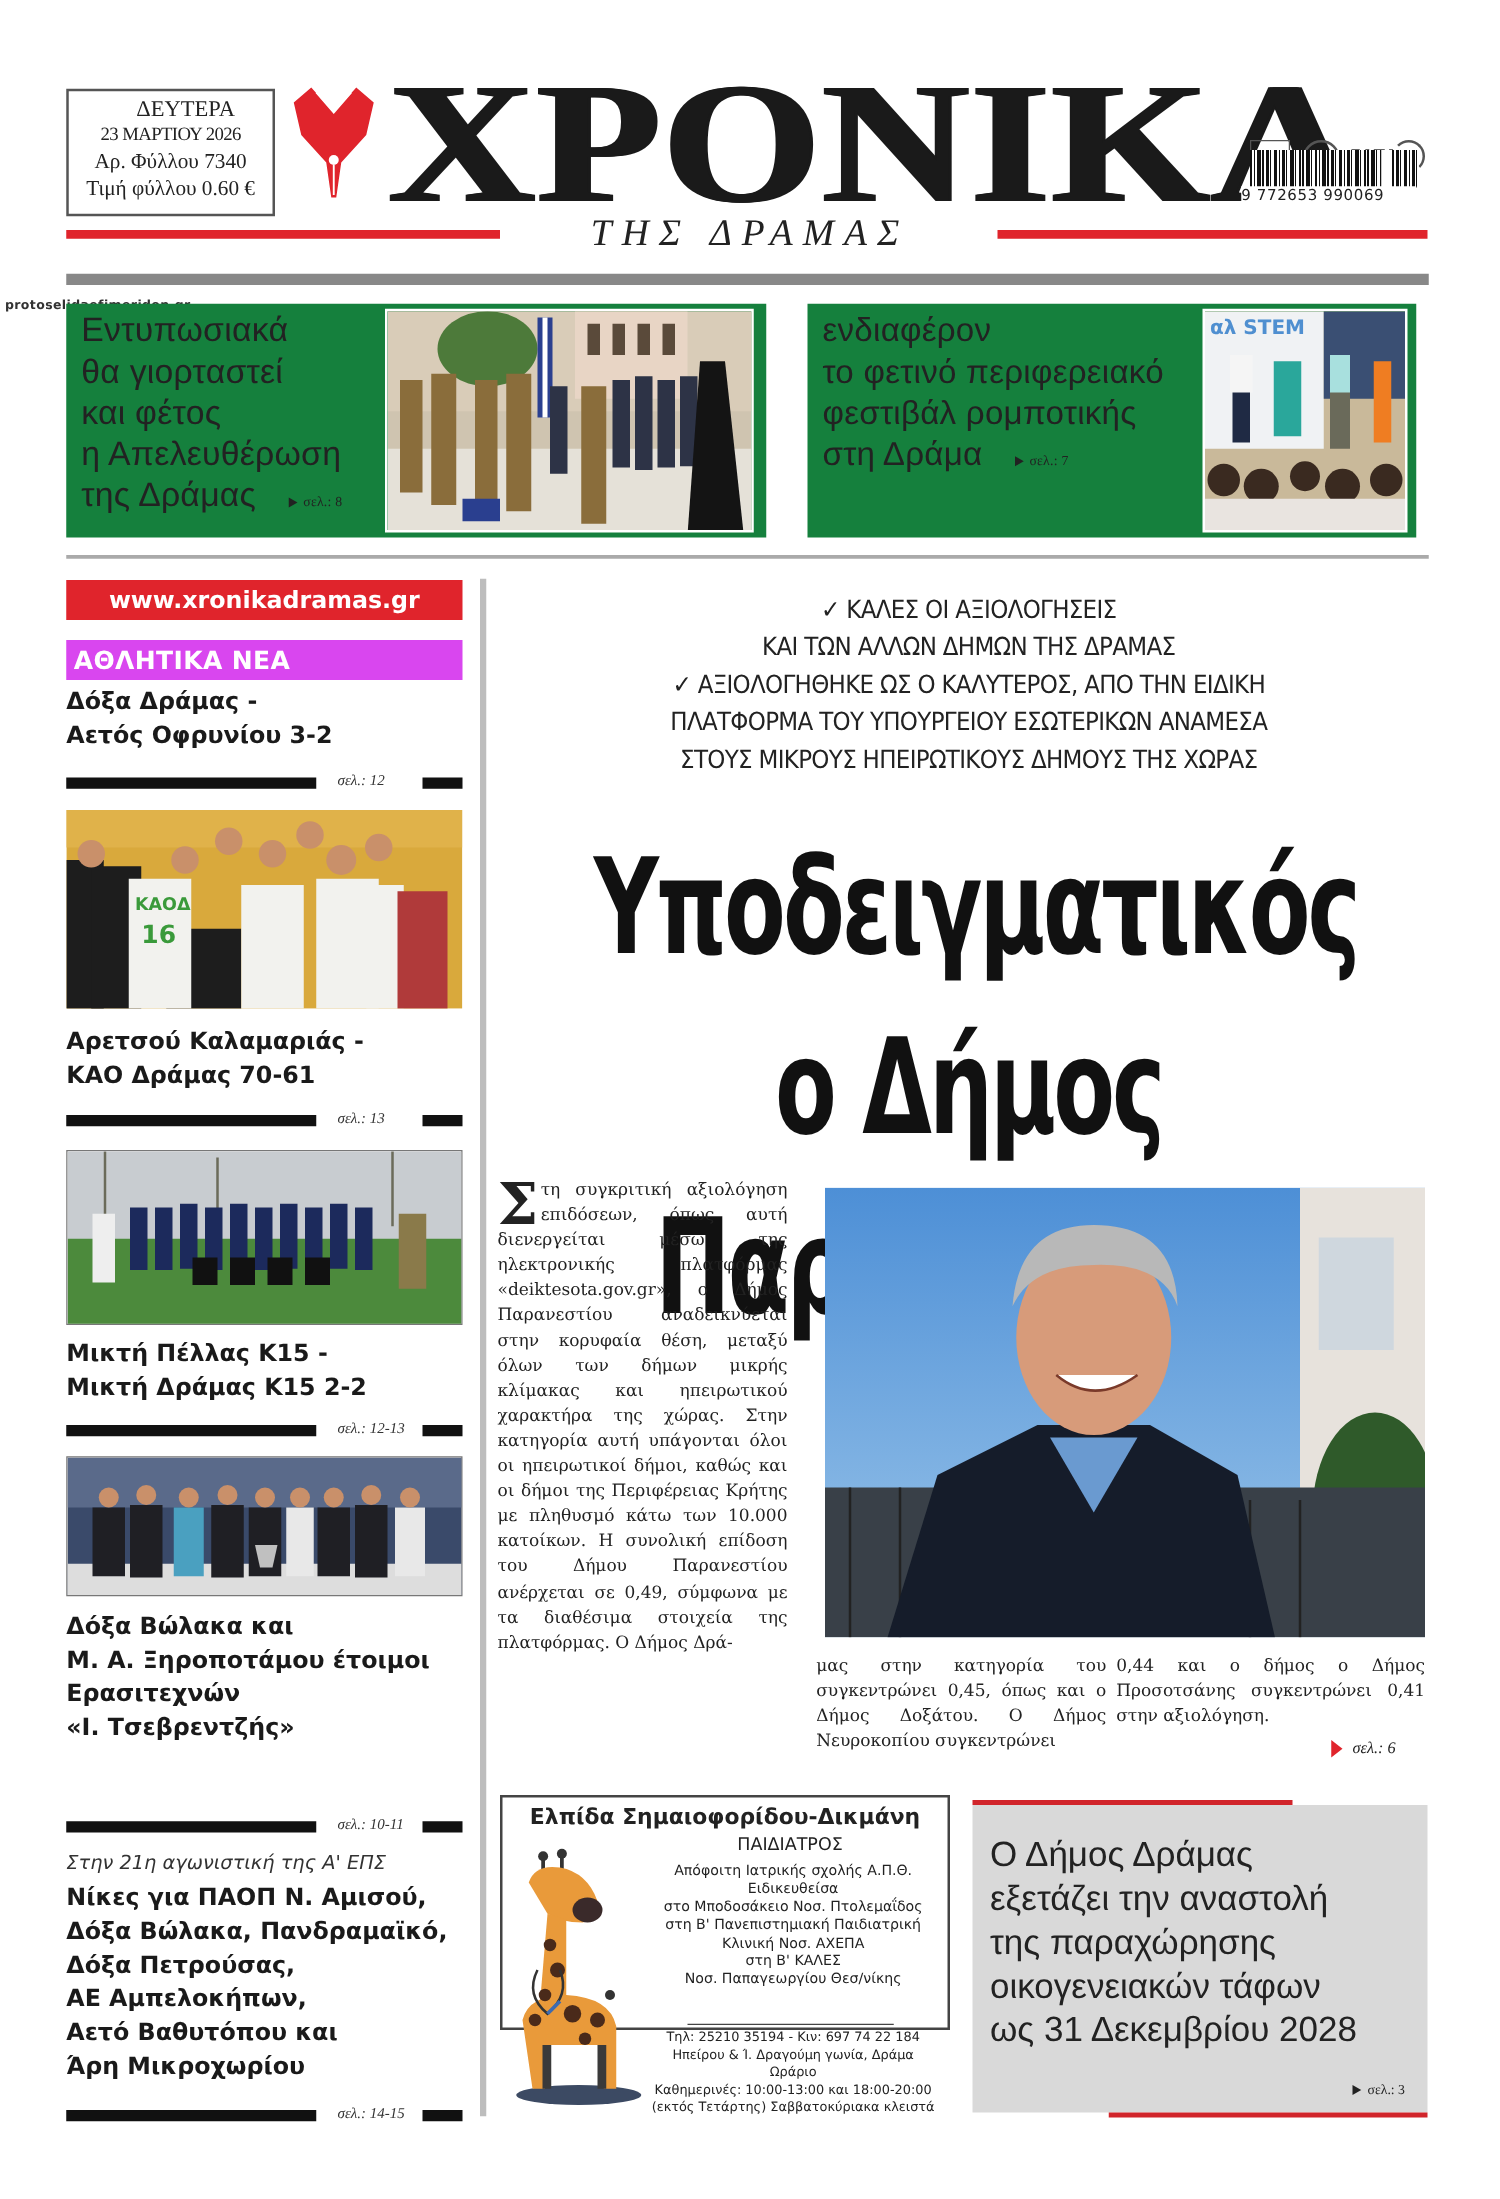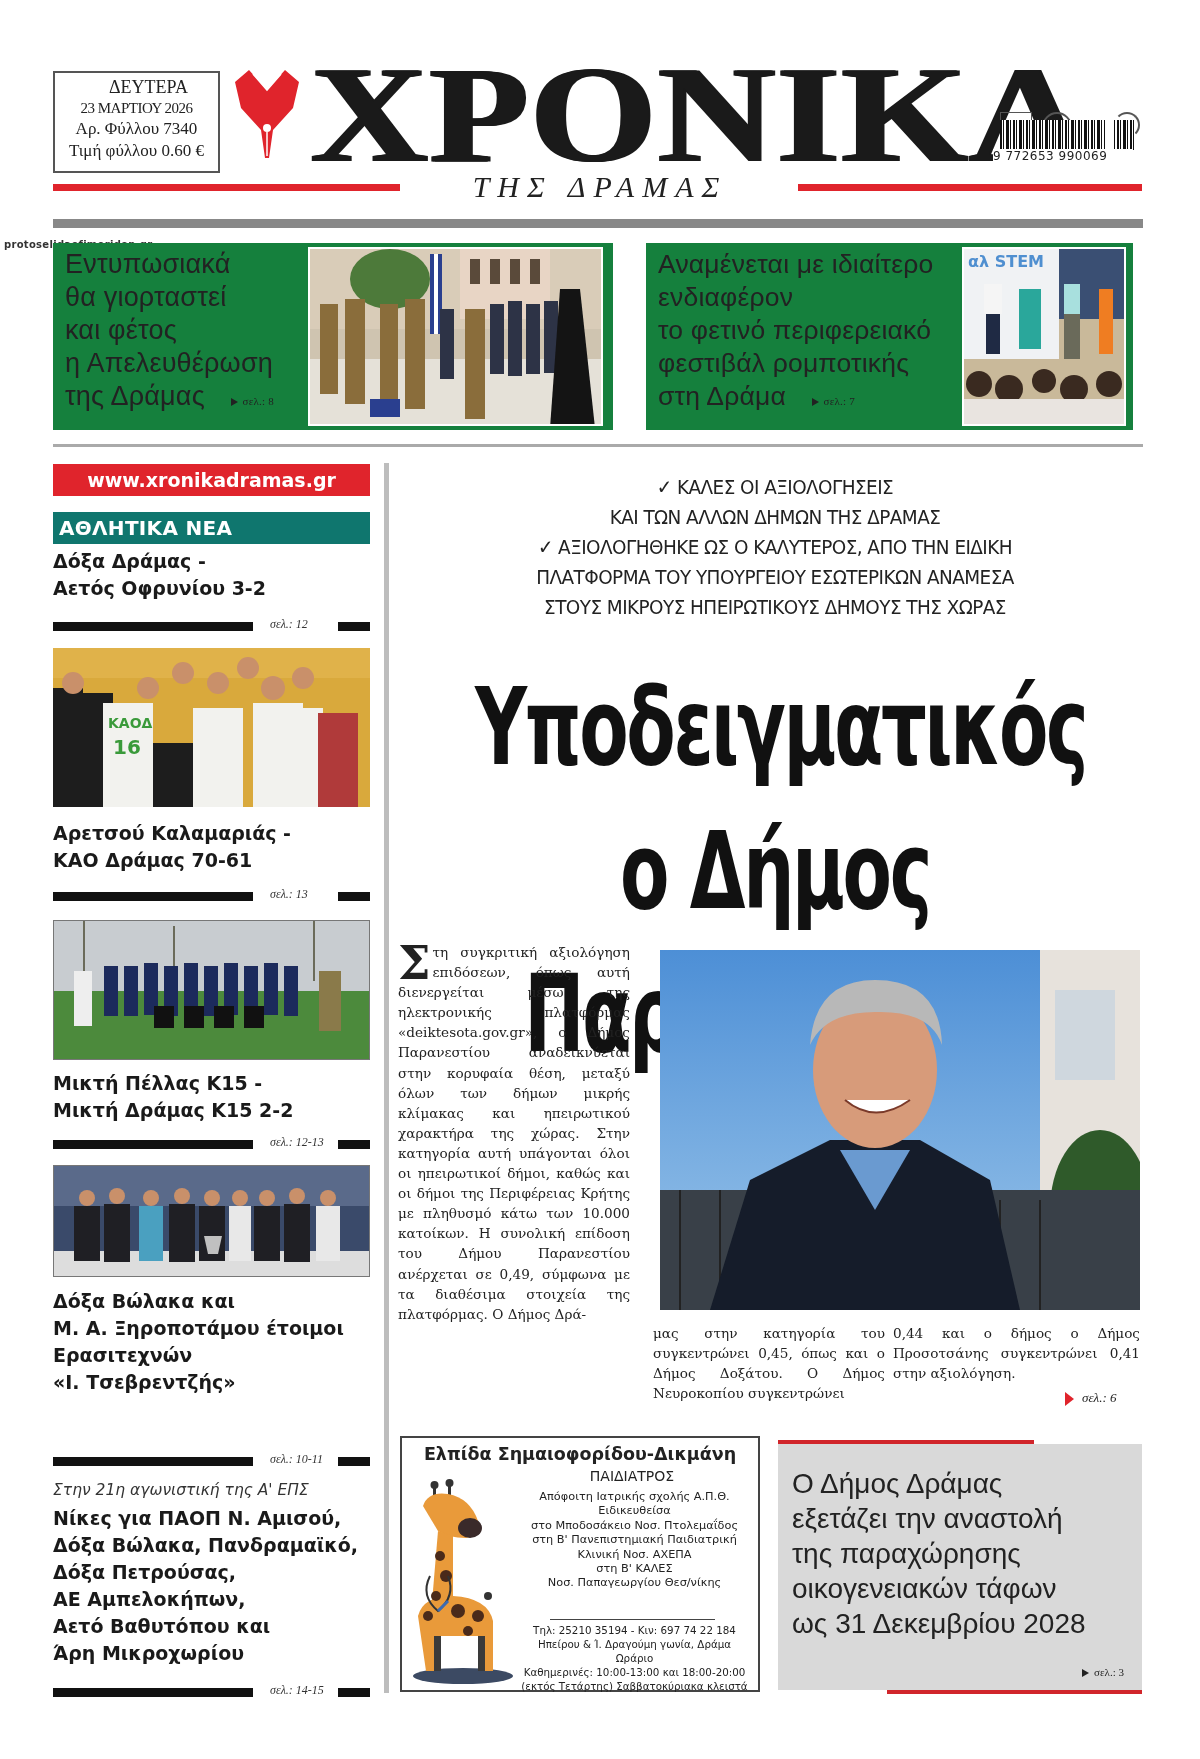--- a/index.html
+++ b/index.html
@@ -46,21 +46,21 @@
   .teaser-r .t-text { left: 12px; top: 5px; font-size: 26.5px; }
   .pg { font-family: "Liberation Serif", serif; font-size: 11px; color:#222; }
   .pg .tri { display:inline-block; width:0; height:0; border-top:4px solid transparent; border-bottom:4px solid transparent; border-left:7px solid #222; margin-right:5px; vertical-align: middle;}
   .photo { position:absolute; border: 2px solid #fff; overflow:hidden; }
 
   .grey-rule-2 { left: 53px; top: 444px; width: 1090px; height: 3px; background: #aaa; }
 
   
   .url-bar { left: 53px; top: 464px; width: 317px; height: 32px; background: #e0242c; color: #fff; text-align:center;
     font-family: "DejaVu Sans", sans-serif; font-weight: bold; font-size: 19px; line-height: 32px; }
-  .section-bar { left: 53px; top: 512px; width: 317px; height: 32px; background: #0f766e; color: #fff;
+  .section-bar { left: 53px; top: 512px; width: 317px; height: 32px; background: #d946ef; color: #fff;
     font-weight: bold; font-size: 20px; line-height: 32px; padding-left: 6px; letter-spacing: 0.3px; }
   .story-h { left: 53px; width: 317px; font-family: "DejaVu Sans", sans-serif; font-weight: bold; font-size: 19px; line-height: 27px; color:#1a1a1a; }
   .bar-row { left: 53px; width: 317px; height: 12px; }
   .bar-row .b1 { position:absolute; left:0; top:2px; width: 200px; height: 9px; background:#111; }
   .bar-row .b2 { position:absolute; right:0; top:2px; width: 32px; height: 9px; background:#111; }
   .bar-row .lbl { position:absolute; left: 217px; top: -3px; font-family:"Liberation Serif", serif; font-style: italic; font-size: 12px; color:#333; }
   .kicker { left: 53px; width: 317px; font-style: italic; font-size: 15.5px; color: #333; font-weight: 300; }
 
   .col-divider { left: 384px; top: 463px; width: 5px; height: 1230px; background: #bdbdbd; }
 
@@ -71,21 +71,21 @@
     font-size: 90px; line-height: 122px; color: #111; text-align: center; letter-spacing: -3px;
     transform: scaleX(0.80) scaleY(1.18); transform-origin: center top; }
   .body-col { left: 398px; width: 232px; font-family: "DejaVu Serif", serif; font-size: 13.6px; line-height: 20.1px; color:#222; text-align: justify; hyphens: manual; }
   .body-col .dropcap { float:left; font-size: 46px; line-height: 38px; font-weight: bold; margin-right: 2px; margin-top: 2px; }
   .body-col-2 { left: 653px; top: 1323px; width: 232px; }
   .body-col-3 { left: 893px; top: 1323px; width: 247px; }
   .pg-red { left: 1065px; top: 1390px; font-family: "Liberation Serif", serif; font-style: italic; font-size: 13px; color:#222; }
   .pg-red .tri { display:inline-block; width:0; height:0; border-top:7px solid transparent; border-bottom:7px solid transparent; border-left:9px solid #e0242c; margin-right:8px; vertical-align: middle;}
 
   
-  .ad { left: 400px; top: 1436px; width: 360px; height: 256px; border: 2px solid #444; background:#fff; }
+  .ad { left: 400px; top: 1436px; width: 360px; height: 188px; border: 2px solid #444; background:#fff; }
   .ad .name { position:absolute; left: 0; top: 6px; width: 100%; text-align:center; font-weight:bold; font-size: 17.5px; color:#222; }
   .ad .role { position:absolute; left: 110px; top: 30px; width: 240px; text-align:center; font-size: 14px; color:#222; }
   .ad .cred { position:absolute; left: 110px; top: 52px; width: 245px; text-align:center; font-size: 11.3px; line-height: 14.4px; color:#222; }
   .ad .hr { position:absolute; left: 148px; top: 181px; width: 165px; height: 1px; background:#444; }
   .ad .contact { position:absolute; left: 110px; top: 185px; width: 245px; text-align:center; font-size: 10.3px; line-height: 14px; color:#222; }
   .giraffe { position:absolute; left: 6px; top: 38px; width: 110px; height: 212px; }
 
   
   .grey-box { left: 778px; top: 1444px; width: 364px; height: 246px; background: #d9d9d9; }
   .grey-box .red-top { position:absolute; left:0; top:-4px; width: 256px; height: 4px; background: #d1252b; }
@@ -167,21 +167,20 @@
           <rect x="234" y="52" width="14" height="72"></rect>
         </g>
       <path d="M250 40 L270 40 L285 179 L240 179 Z" fill="#141414"></path>
       <rect x="60" y="150" width="30" height="18" fill="#2a3f8f"></rect>
     </svg>
   </div>
 </div>
 
 <div class="abs teaser teaser-r">
   <div class="t-text">
-    <div>Αναμένεται με ιδιαίτερο</div>
     <div>ενδιαφέρον</div>
     <div>το φετινό περιφερειακό</div>
     <div>φεστιβάλ ρομποτικής</div>
     <div><span>στη Δράμα</span>
       <span class="pg" style="margin-left:18px;"><span class="tri"></span><span>σελ.: 7</span></span>
     </div>
   </div>
   <div class="photo" style="left:316px; top:4px; width:164px; height:179px;">
     <svg width="164" height="179" viewBox="0 0 164 179">
       <rect width="164" height="179" fill="#c9b99a"></rect>

